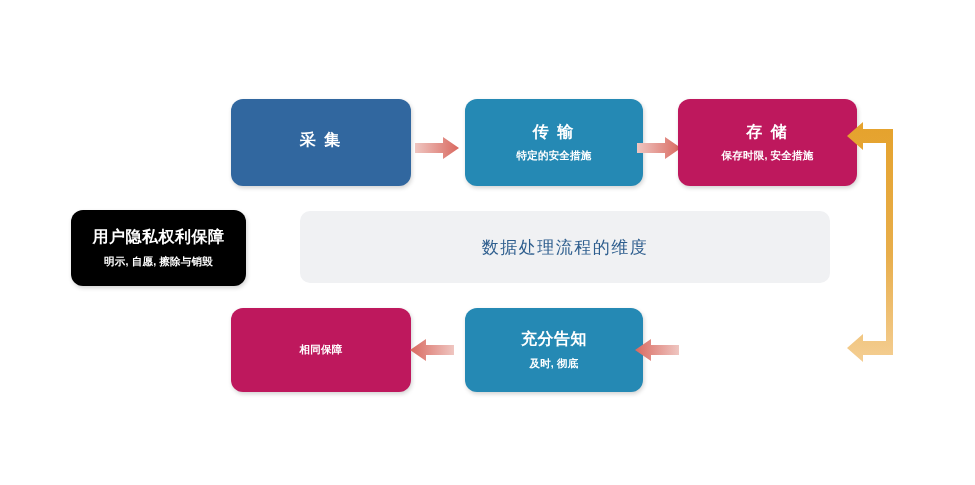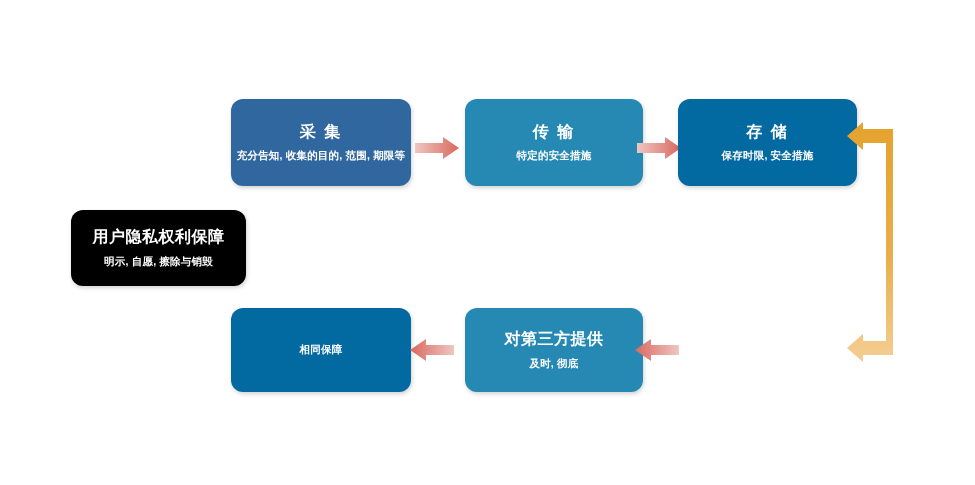--- a/index.html
+++ b/index.html
@@ -42,21 +42,21 @@
     font-size: 10.5px;
     font-weight: bold;
     color: #ffffff;
     line-height: 1.5;
     letter-spacing: 0.2px;
   }
   .node.tight .title { letter-spacing: 0.5px; }
 
   .c-darkblue { background: #31679F; }
   .c-teal     { background: #2589B4; margin-left: 9px; }
-  .c-gray     { background: #0369a1; }
+  .c-gray     { background: #be185d; }
   .c-graypriv { background: #000000; }
 
   
   #center-panel {
     position: absolute;
     left: 300px;
     top: 211px;
     width: 530px;
     height: 72px;
     background: #F0F1F3;
@@ -87,21 +87,20 @@
     height: 248px;
   }
 </style>
 </head>
 <body>
 
 <div id="canvas">
 
   <div class="node c-darkblue" style="left:231px; top:99px; width:180px; height:87px;">
     <div class="title">采 集</div>
-    <div class="sub">充分告知, 收集的目的, 范围, 期限等</div>
   </div>
 
   <svg class="arrow-h" style="left:415px; top:137px;" viewBox="0 0 44 22">
     <defs>
       <linearGradient id="gPinkR1" x1="0" y1="0" x2="1" y2="0">
         <stop offset="0%" stop-color="#EFC6C1"></stop>
         <stop offset="100%" stop-color="#D9685F"></stop>
       </linearGradient>
     </defs>
     <polygon points="0,6 28,6 28,0 44,11 28,22 28,16 0,16" fill="url(#gPinkR1)"></polygon>
@@ -125,37 +124,40 @@
   <div class="node c-gray" style="left:678px; top:99px; width:179px; height:87px;">
     <div class="title">存 储</div>
     <div class="sub">保存时限, 安全措施</div>
   </div>
 
   <div class="node c-graypriv tight" style="left:71px; top:210px; width:175px; height:76px;">
     <div class="title">用户隐私权利保障</div>
     <div class="sub">明示, 自愿, 擦除与销毁</div>
   </div>
 
+  <div id="center-panel">
+    <span class="center-text">数据处理流程的维度</span>
+  </div>
 
   <div class="node c-gray tight" style="left:231px; top:308px; width:180px; height:84px;">
     <div class="sub">相同保障</div>
   </div>
 
   <svg class="arrow-h" style="left:410px; top:339px;" viewBox="0 0 44 22">
     <defs>
       <linearGradient id="gPinkL1" x1="1" y1="0" x2="0" y2="0">
         <stop offset="0%" stop-color="#EFC6C1"></stop>
         <stop offset="100%" stop-color="#D9685F"></stop>
       </linearGradient>
     </defs>
     <polygon points="44,6 16,6 16,0 0,11 16,22 16,16 44,16" fill="url(#gPinkL1)"></polygon>
   </svg>
 
   <div class="node c-teal tight" style="left:456px; top:308px; width:178px; height:84px;">
-    <div class="title">对第三方提供</div>
+    <div class="title">充分告知</div>
     <div class="sub">及时, 彻底</div>
   </div>
 
   <svg class="arrow-h" style="left:635px; top:339px;" viewBox="0 0 44 22">
     <defs>
       <linearGradient id="gPinkL2" x1="1" y1="0" x2="0" y2="0">
         <stop offset="0%" stop-color="#EFC6C1"></stop>
         <stop offset="100%" stop-color="#D9685F"></stop>
       </linearGradient>
     </defs>

